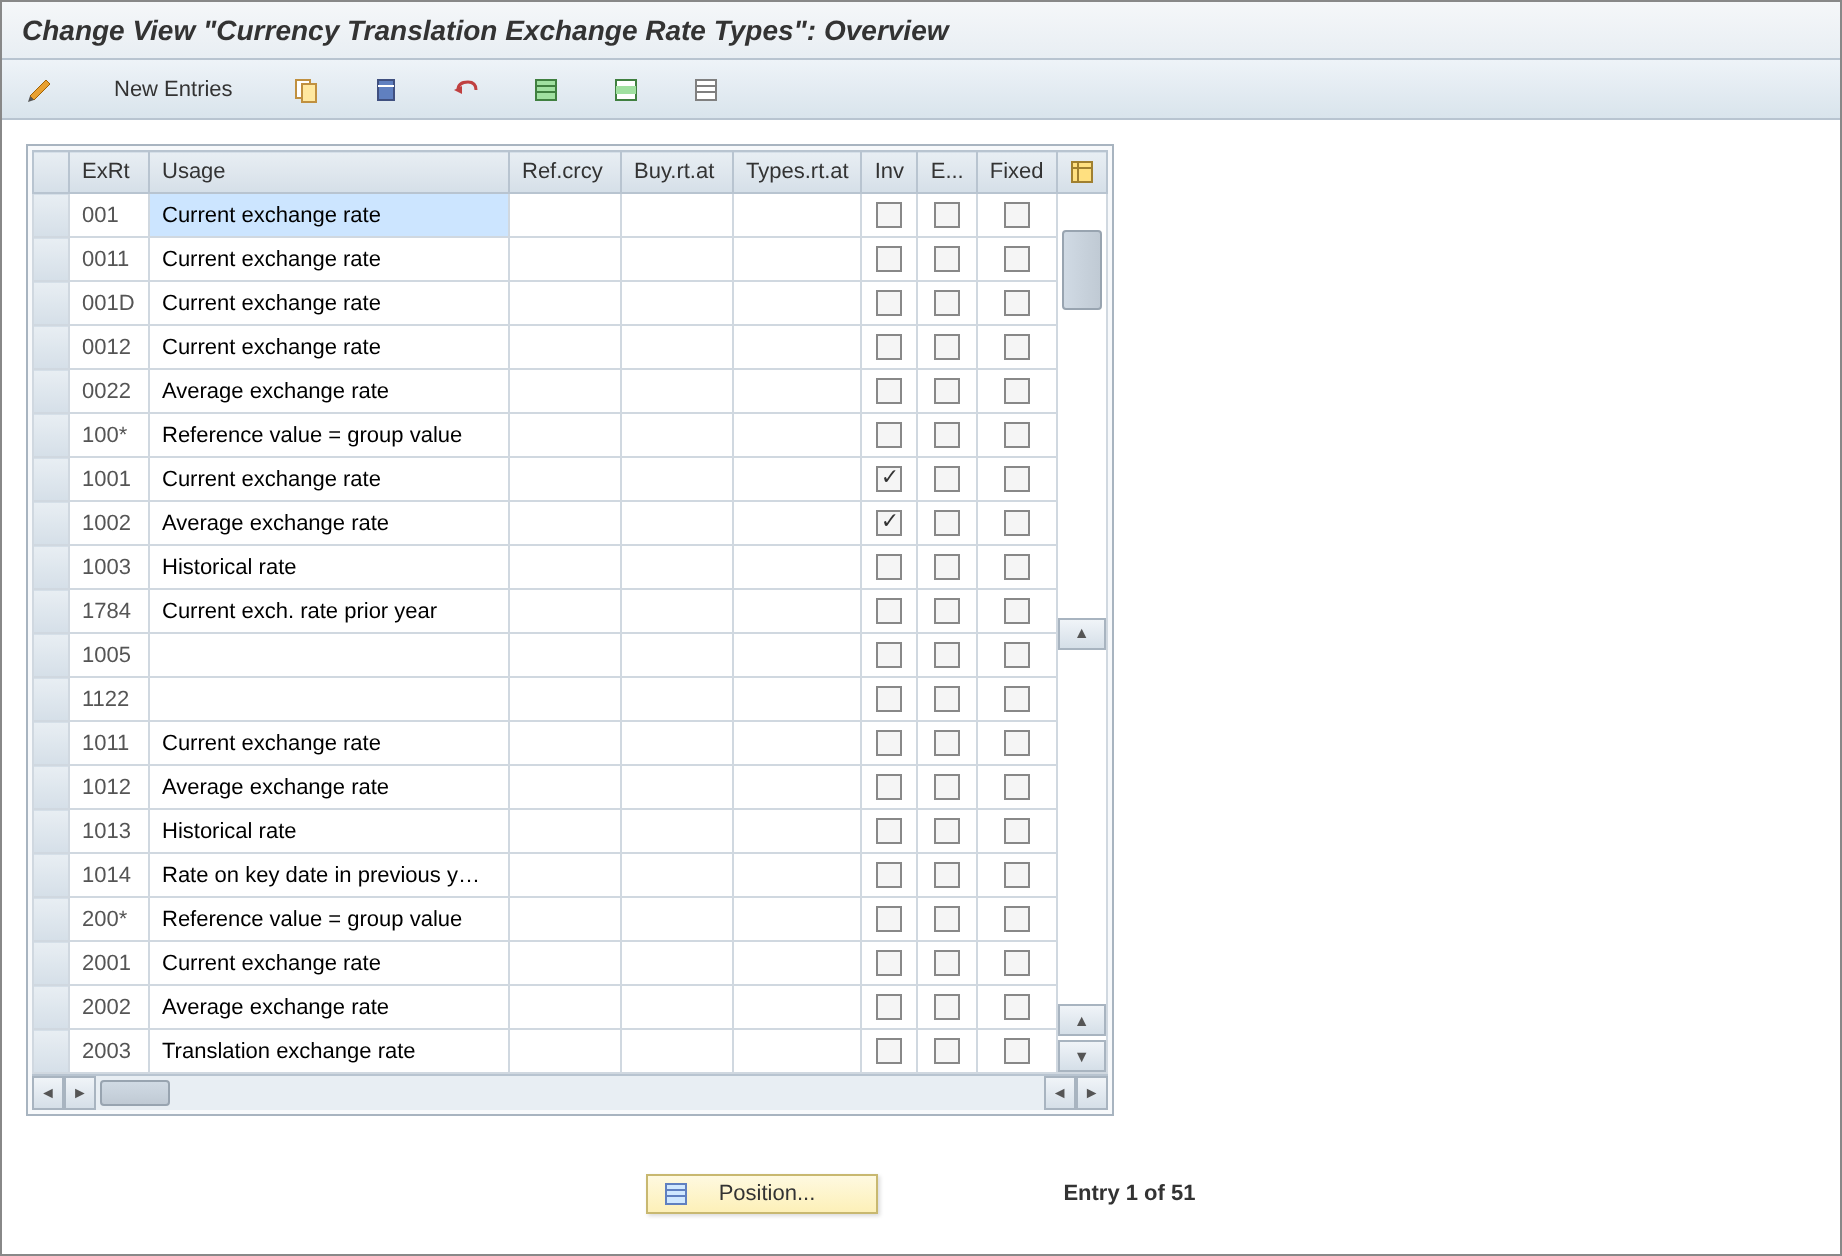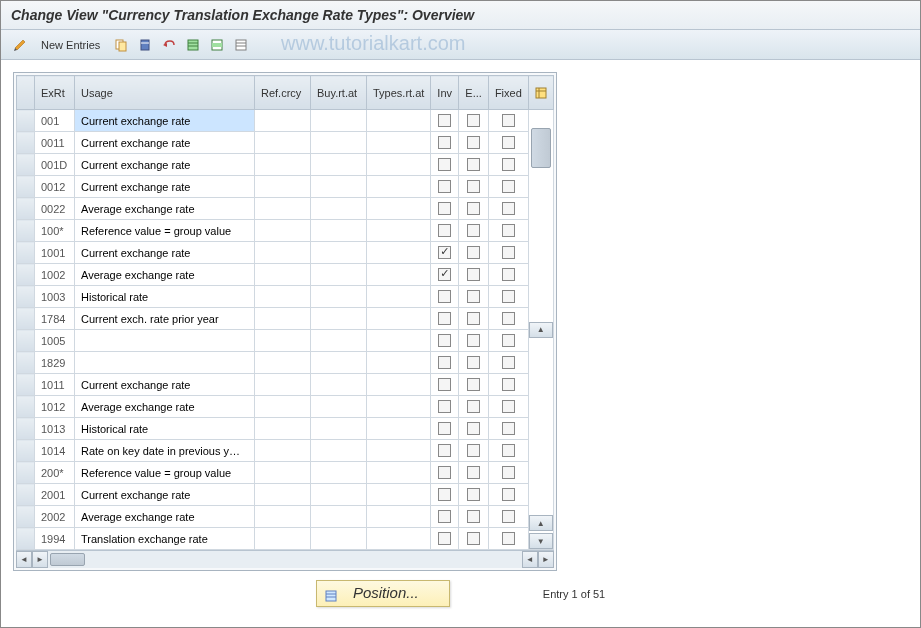--- a/index.html
+++ b/index.html
@@ -14,21 +14,21 @@
       font-size: 14px;
       color: #333;
     }
     
     .toolbar {
       background: linear-gradient(to bottom, #eef3f8 0%, #d9e4ec 100%);
       padding: 4px 10px;
       border-bottom: 1px solid #b8c4d0;
       display: flex;
       align-items: center;
-      gap: 6px;
+      gap: 22px;
       height: 30px;
       position: relative;
     }
     
     .toolbar-icon {
       width: 18px;
       height: 18px;
       display: inline-flex;
       align-items: center;
       justify-content: center;
@@ -69,21 +69,21 @@
       font-size: 11px;
     }
     
     .data-table th {
       background: linear-gradient(to bottom, #e8eef3 0%, #d5dfe8 100%);
       border: 1px solid #b8c4d0;
       padding: 3px 6px;
       text-align: left;
       font-weight: normal;
       color: #333;
-      height: 34px;
+      height: 21px;
     }
     
     .data-table td {
       border: 1px solid #d0d8e0;
       padding: 2px 6px;
       background: #fff;
       height: 22px;
     }
     
     .col-marker { width: 18px; background: linear-gradient(to bottom, #e8eef3 0%, #d5dfe8 100%) !important; }
@@ -194,37 +194,37 @@
       right: 0;
       text-align: center;
       font-size: 11px;
     }
     
     .position-btn {
       display: inline-block;
       background: linear-gradient(to bottom, #fef9e0 0%, #fdf0b8 100%);
       border: 1px solid #c8b870;
       padding: 3px 30px 3px 8px;
-      font-size: 15px;
+      font-size: 11px;
       color: #333;
       cursor: pointer;
       box-shadow: 1px 1px 2px rgba(0,0,0,0.15);
-      font-style: italic;
     }
     
     .position-btn .icon-box {
       display: inline-block;
       vertical-align: middle;
       margin-right: 12px;
     }
     
     .entry-info {
       display: inline-block;
       margin-left: 90px;
       color: #333;
+      font-weight: bold;
     }
     
     .ico-svg { vertical-align: middle; }
   </style>
 </head>
 <body>
 
 <div class="title-bar">Change View "Currency Translation Exchange Rate Types": Overview</div>
 
 <div class="toolbar">
@@ -266,21 +266,20 @@
         <rect x="2" y="5" width="10" height="4" fill="#a0e0a0"></rect>
       </svg>
   </span>
   <span class="toolbar-icon">
     <svg class="ico-svg" width="14" height="14">
         <rect x="2" y="2" width="10" height="10" fill="#fff" stroke="#808080"></rect>
         <line x1="2" y1="5" x2="12" y2="5" stroke="#808080"></line>
         <line x1="2" y1="8" x2="12" y2="8" stroke="#808080"></line>
       </svg>
   </span>
-  <span class="watermark">www.tutorialkart.com</span>
 </div>
 
 <div class="main-content">
   <div class="table-container">
     <table class="data-table">
       <thead>
         <tr>
           <th class="col-marker"></th>
           <th class="col-exrt">ExRt</th>
           <th class="col-usage">Usage</th>
@@ -432,21 +431,21 @@
     <td class="col-refcrcy"></td>
     <td class="col-buy"></td>
     <td class="col-sell"></td>
     <td class="col-inv"><span class="chk"></span></td>
     <td class="col-e"><span class="chk"></span></td>
     <td class="col-fixed"><span class="chk"></span></td>
 
   </tr>
           <tr>
     <td class="col-marker"></td>
-    <td class="col-exrt">1829</td>
+    <td class="col-exrt">1122</td>
     <td class="col-usage"></td>
     <td class="col-refcrcy"></td>
     <td class="col-buy"></td>
     <td class="col-sell"></td>
     <td class="col-inv"><span class="chk"></span></td>
     <td class="col-e"><span class="chk"></span></td>
     <td class="col-fixed"><span class="chk"></span></td>
 
   </tr>
           <tr>
@@ -528,21 +527,21 @@
     <td class="col-refcrcy"></td>
     <td class="col-buy"></td>
     <td class="col-sell"></td>
     <td class="col-inv"><span class="chk"></span></td>
     <td class="col-e"><span class="chk"></span></td>
     <td class="col-fixed"><span class="chk"></span></td>
 
   </tr>
           <tr>
     <td class="col-marker"></td>
-    <td class="col-exrt">1994</td>
+    <td class="col-exrt">2003</td>
     <td class="col-usage">Translation exchange rate</td>
     <td class="col-refcrcy"></td>
     <td class="col-buy"></td>
     <td class="col-sell"></td>
     <td class="col-inv"><span class="chk"></span></td>
     <td class="col-e"><span class="chk"></span></td>
     <td class="col-fixed"><span class="chk"></span></td>
 
   </tr>
         </tbody>

